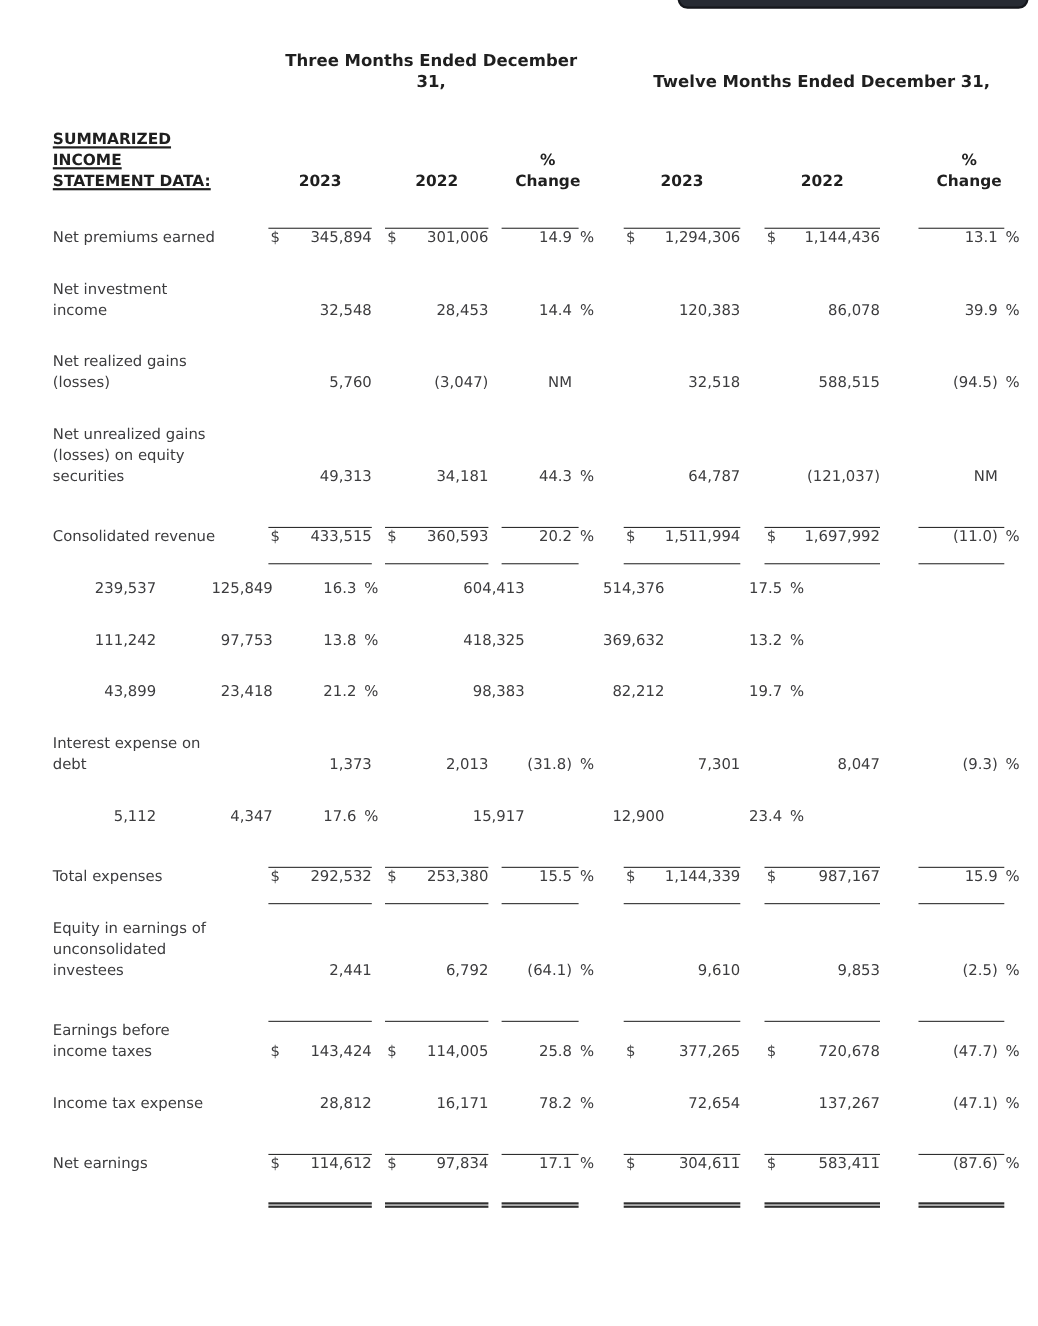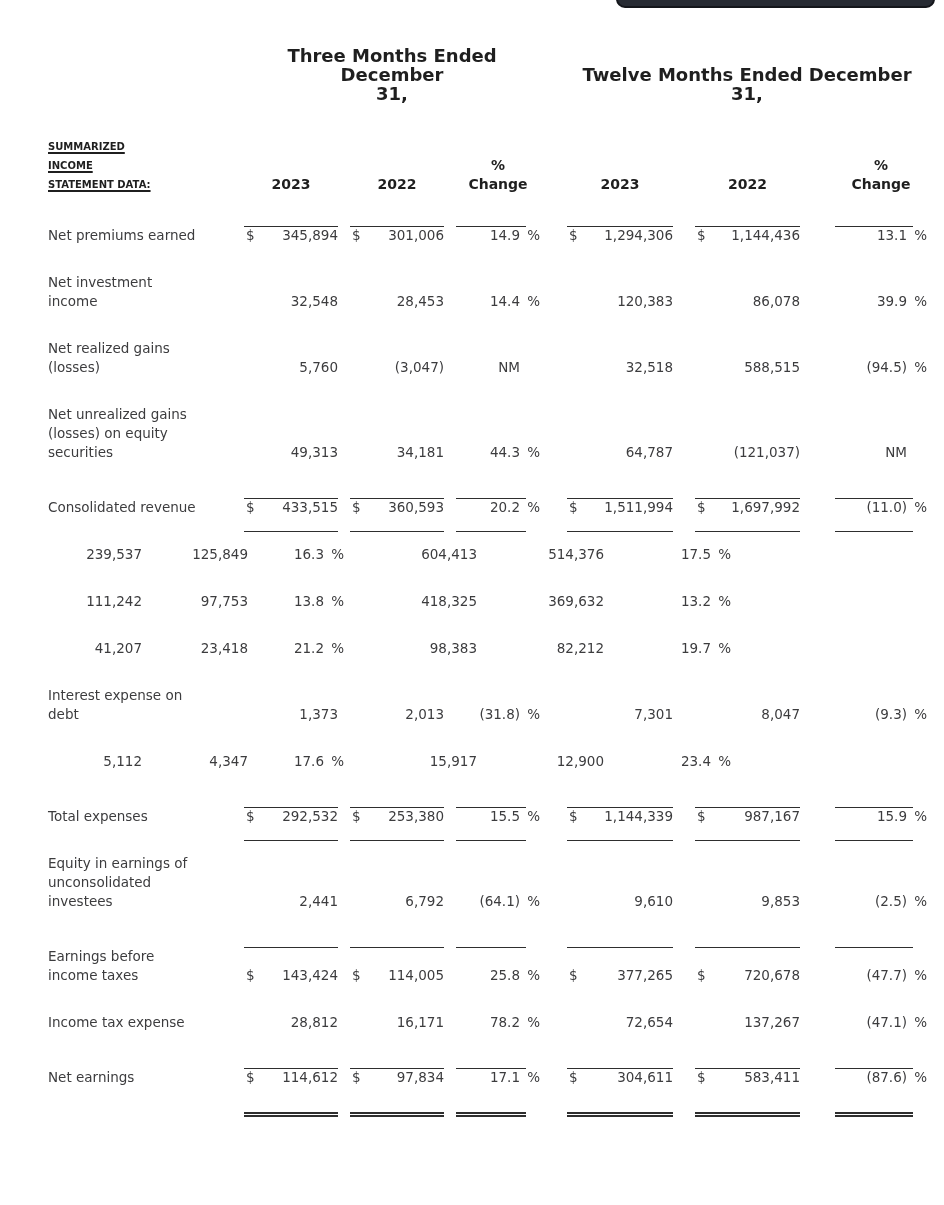--- a/index.html
+++ b/index.html
@@ -19,28 +19,28 @@
   .c1{width:94px;margin-left:0;}
   .c2{width:94px;margin-left:12px;}
   .c3{width:84px;margin-left:12px;}
   .c4{width:106px;margin-left:27px;}
   .c5{width:105px;margin-left:22px;}
   .c6{width:92px;margin-left:35px;}
 
   
   .group-row{display:flex;align-items:flex-end;margin-top:46px;}
   .group-spacer{width:196px;}
-  .group-h{font-weight:bold;font-size:18px;line-height:19px;color:#1f1f1f;text-align:center;}
+  .group-h{font-weight:bold;font-size:15px;line-height:19px;color:#1f1f1f;text-align:center;}
   .group-h .ln{display:block;}
   .g1{width:296px;}
   .g2{width:360px;margin-left:27px;}
 
   
   .colhead-row{display:flex;align-items:flex-end;margin-top:34px;}
-  .stub{font-weight:bold;font-size:10px;line-height:19px;color:#1f1f1f;}
+  .stub{font-weight:bold;font-size:14px;line-height:19px;color:#1f1f1f;}
   .stub .ln{display:block;text-decoration:underline;text-decoration-thickness:1.5px;text-underline-offset:2px;}
   .colhead{font-weight:bold;font-size:14px;line-height:19px;color:#1f1f1f;text-align:center;}
   .colhead .ln{display:block;}
 
   
   .rows{margin-top:0;}
   .row{display:flex;margin-top:28px;}
   .row:first-child{margin-top:24px;}
   .cell{display:flex;align-items:flex-end;position:relative;box-sizing:border-box;}
   .box{flex:1;position:relative;display:flex;}
@@ -385,21 +385,21 @@
           <span class="box">
             <span class="v">13.2</span>
           </span>
           <span class="sfx">%</span>
         </div>
       </div>
       <div class="row">
         <div class="cell valcell c1 money">
           <span class="box">
             <span class="d"></span>
-            <span class="v">41,207</span>
+            <span class="v">43,899</span>
           </span>
         </div>
         <div class="cell valcell c2 money">
           <span class="box">
             <span class="d"></span>
             <span class="v">23,418</span>
           </span>
         </div>
         <div class="cell valcell c3 pct">
           <span class="box">

